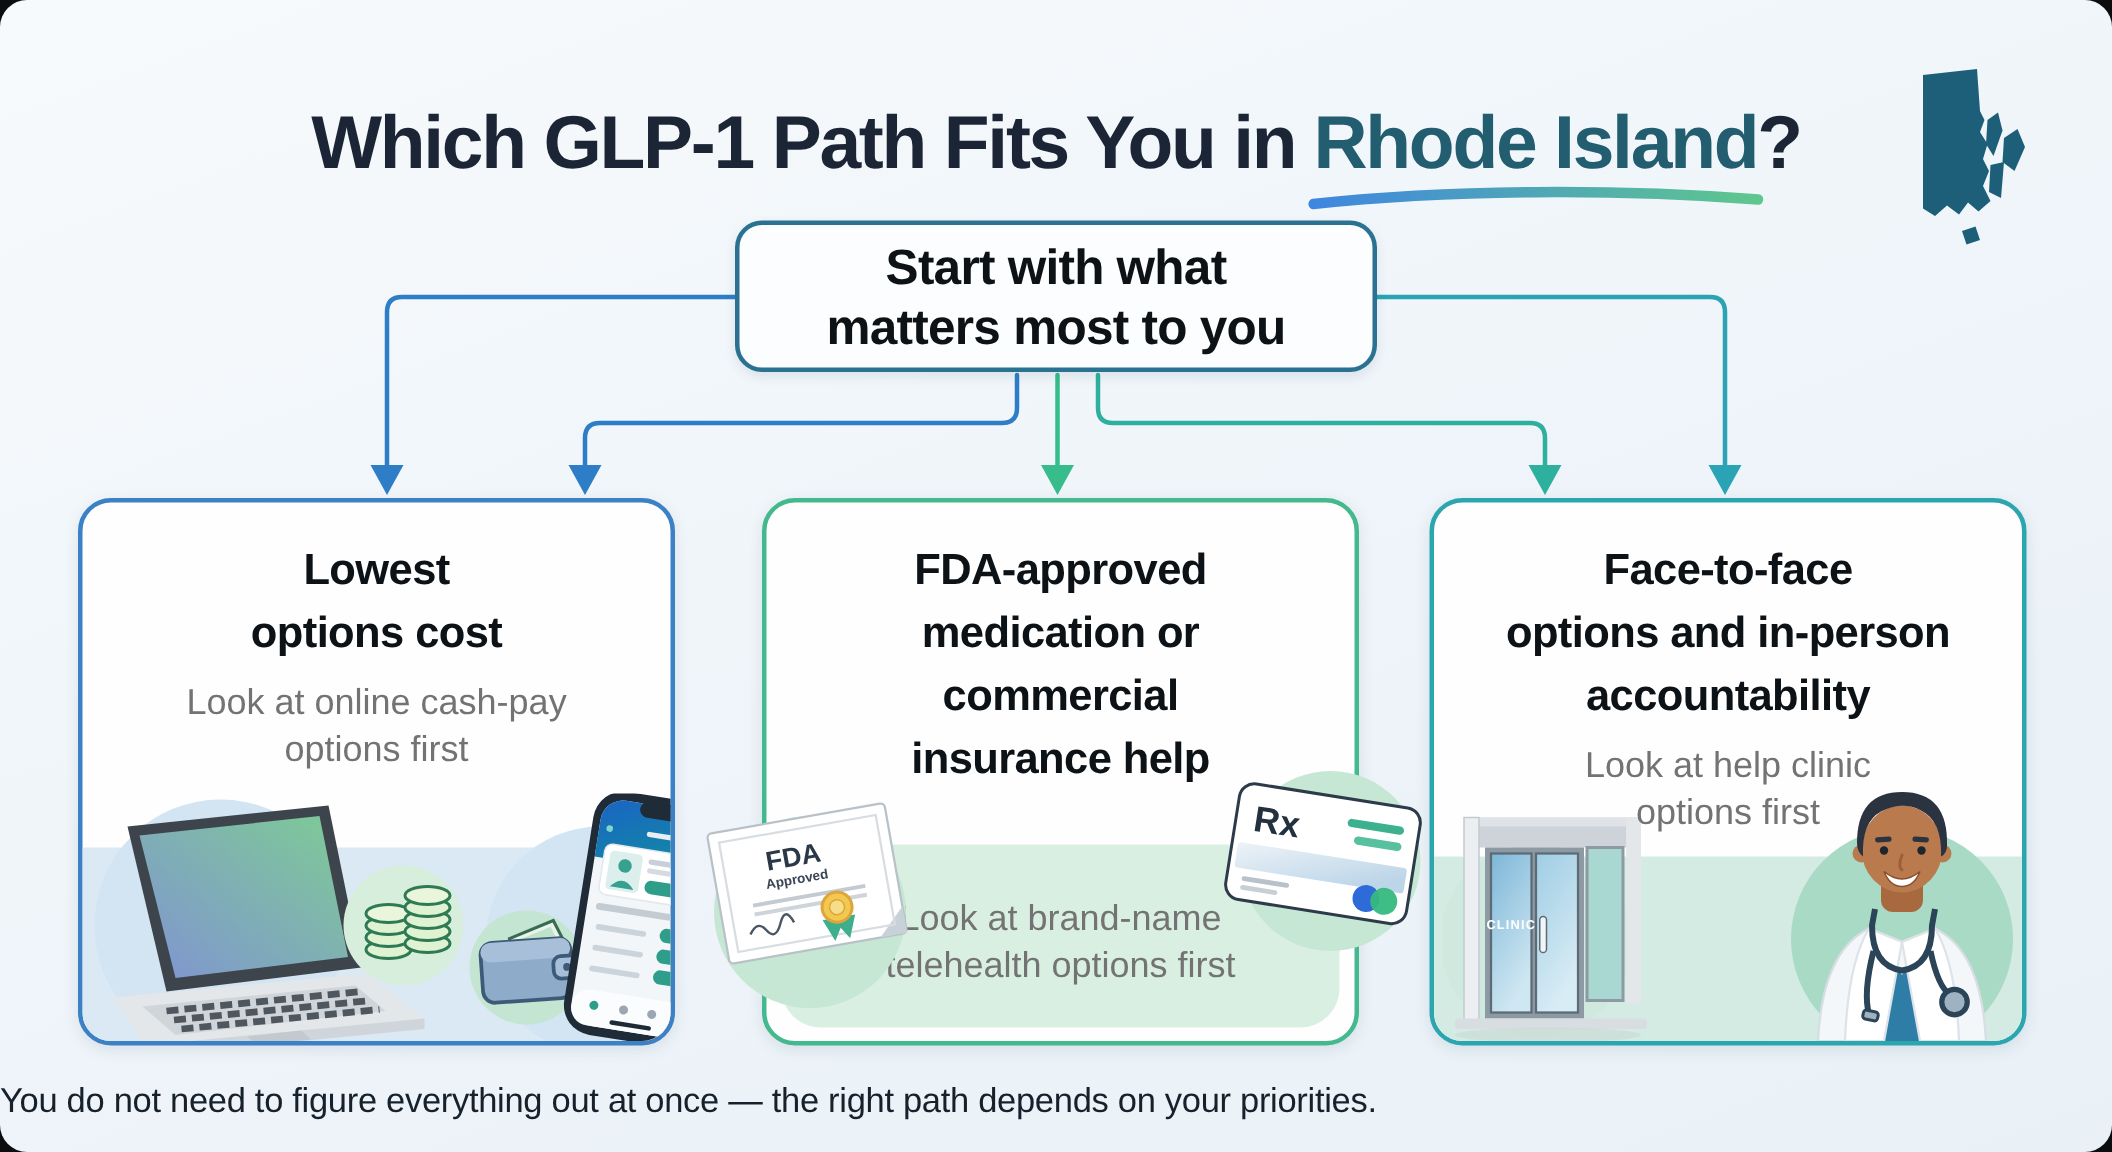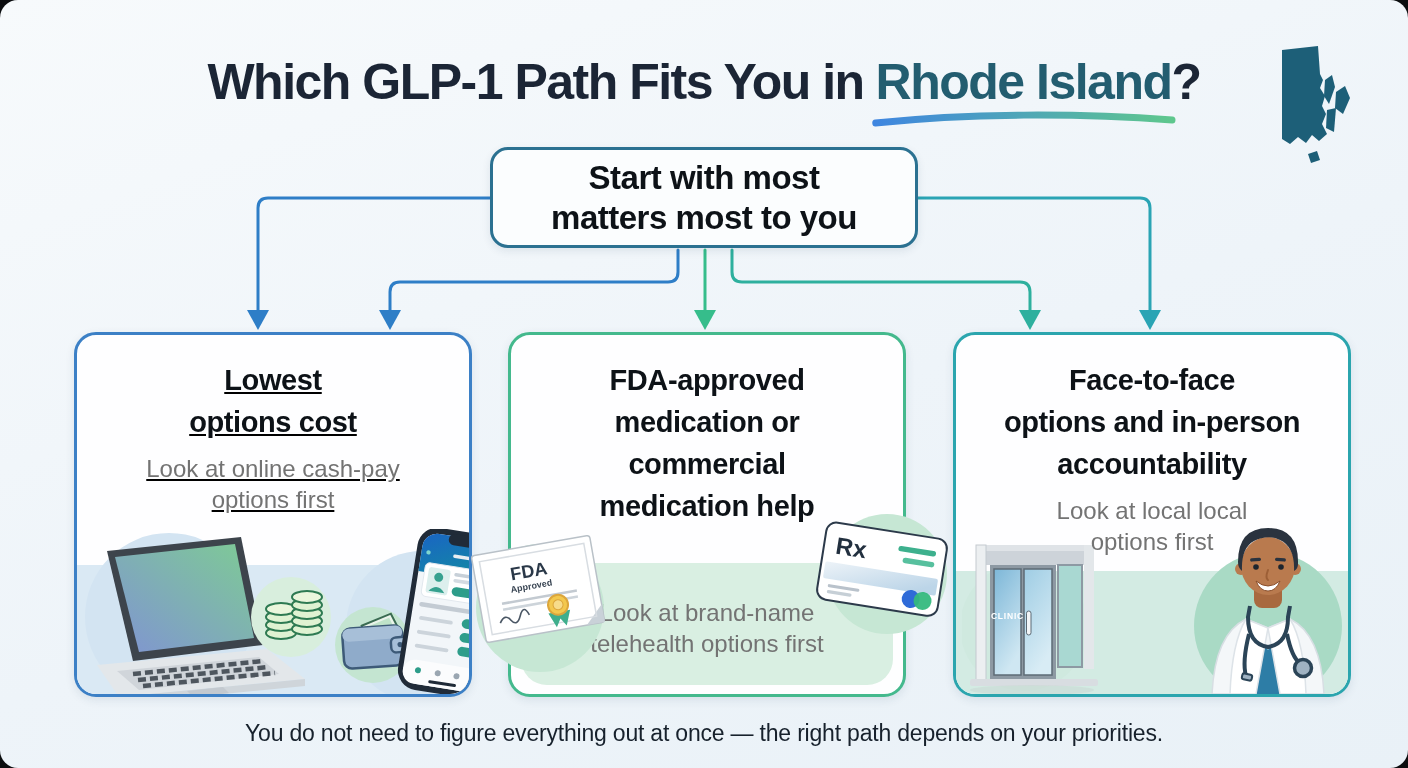--- a/index.html
+++ b/index.html
@@ -10,21 +10,21 @@
     display:flex; align-items:flex-start; justify-content:flex-start;
   }
   .canvas {
     position:relative; width:1408px; height:768px;
     background:linear-gradient(160deg,#f7fafc 0%, #eef4f9 55%, #e9f1f7 100%);
     border-radius:18px; overflow:hidden;
   }
 
   
   .title {
-    position:absolute; left:0; right:0; top:53px;
+    position:absolute; left:0; right:0; top:66px;
     text-align:center; font-size:50px; line-height:58px;
     font-weight:700; letter-spacing:-1.5px; color:#1b2535;
     white-space:nowrap;
   }
   .title .hl {
     color:#235d70; position:relative; display:inline-block; margin-left:0.24em;
   }
   .title .swoosh {
     position:absolute; left:-2%; bottom:-16px; width:104%; height:16px;
     pointer-events:none;
@@ -44,21 +44,21 @@
     font-size:33px; line-height:40px; font-weight:700; letter-spacing:-0.5px;
     color:#0d1217; z-index:2; box-shadow:0 3px 8px rgba(25,60,90,.10);
   }
 
   
   .card {
     position:absolute; top:332px; width:398px; height:365px;
     background:#fefeff; border-radius:22px; overflow:hidden;
     z-index:2; box-shadow:0 3px 10px rgba(25,60,90,.10);
   }
-  .card.c1 { left:74px;  border:3px solid #3c80c6;text-decoration:underline; }
+  .card.c1 { left:52px;  border:3px solid #3c80c6; }
   .card.c2 { left:508px; border:3px solid #44b98d; }
   .card.c3 { left:953px; border:3px solid #2ba5ae; }
 
   .card .heading {
     margin-top:24px; text-align:center;
     font-size:29px; line-height:42px; font-weight:700;
     letter-spacing:-0.4px; color:#0d1217; position:relative; z-index:4;
   }
   .card .subtitle {
     margin-top:10px; text-align:center;
@@ -80,21 +80,21 @@
   .illo.doctor{ right:2px; bottom:0; width:162px; height:172px; }
 
   
   .float-illo { position:absolute; z-index:5; pointer-events:none; }
   .float-illo.cert { left:460px; top:513px; width:175px; height:175px; }
   .float-illo.rx   { left:793px; top:510px; width:175px; height:150px; }
 
   
   .footer {
     position:absolute; left:0; right:0; top:720px;
-    text-align:center; font-size:23px; font-weight:400;
+    font-size:23px; font-weight:400;
     color:#17212c; letter-spacing:-0.2px;
   }
 </style>
 </head>
 <body>
 
 <div class="canvas">
 
   <div class="title">
     <span>Which GLP-1 Path Fits You in</span><span class="hl"><span>Rhode Island</span><svg class="swoosh" viewBox="0 0 340 16" preserveAspectRatio="none">
@@ -125,21 +125,21 @@
       <path d="M916,198 H1140 Q1150,198 1150,208 V312" stroke="#2aa4b4"></path>
     </g>
     <polygon points="247,310 269,310 258,330" fill="#2e7ec7"></polygon>
     <polygon points="379,310 401,310 390,330" fill="#2e7ec7"></polygon>
     <polygon points="694,310 716,310 705,330" fill="#36bd8b"></polygon>
     <polygon points="1019,310 1041,310 1030,330" fill="#2eb09e"></polygon>
     <polygon points="1139,310 1161,310 1150,330" fill="#2aa4b4"></polygon>
   </svg>
 
   <div class="decision">
-    <span>Start with most</span>
+    <span>Start with what</span>
     <span>matters most to you</span>
   </div>
 
   <div class="card c1">
     <div class="band1"></div>
     <div class="heading">
       <div>Lowest</div>
       <div>options cost</div>
     </div>
     <div class="subtitle">
@@ -232,21 +232,21 @@
       </g>
     </svg>
   </div>
 
   <div class="card c2">
     <div class="panel2"></div>
     <div class="heading">
       <div>FDA-approved</div>
       <div>medication or</div>
       <div>commercial</div>
-      <div>medication help</div>
+      <div>insurance help</div>
     </div>
     <div class="subtitle">
       <div>Look at brand-name</div>
       <div>telehealth options first</div>
     </div>
   </div>
 
   <svg class="float-illo cert" viewBox="0 0 175 175">
     <circle cx="80" cy="95" r="64" fill="#c6e7d4"></circle>
     <g transform="translate(18,32) rotate(-10 60 44)">
@@ -286,21 +286,21 @@
   </svg>
 
   <div class="card c3">
     <div class="band3"></div>
     <div class="heading">
       <div>Face-to-face</div>
       <div>options and in-person</div>
       <div>accountability</div>
     </div>
     <div class="subtitle">
-      <div>Look at local local</div>
+      <div>Look at help clinic</div>
       <div>options first</div>
     </div>
     <svg class="illo door" viewBox="0 0 160 165">
       <defs>
         <linearGradient id="glass1" x1="0" y1="0" x2="0.4" y2="1">
           <stop offset="0" stop-color="#7db7d8"></stop>
             <stop offset="1" stop-color="#cfe7f2"></stop>
         </linearGradient>
         <linearGradient id="glass2" x1="0" y1="0" x2="0.4" y2="1">
           <stop offset="0" stop-color="#9fcde4"></stop>

